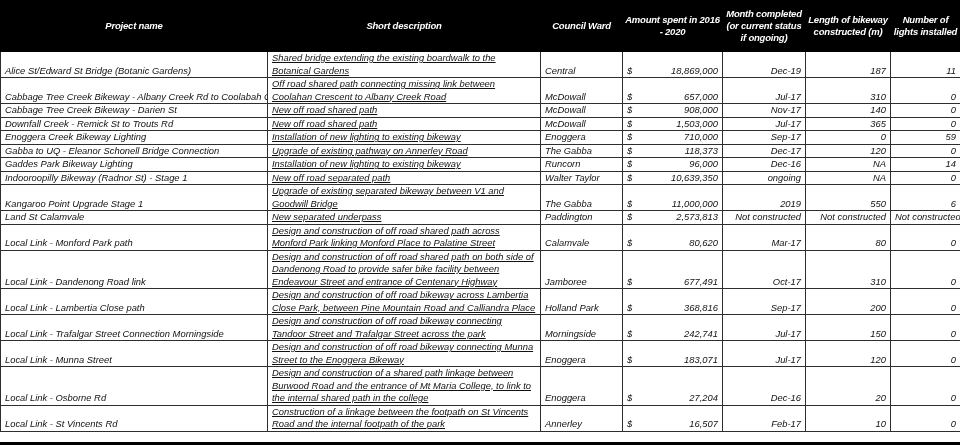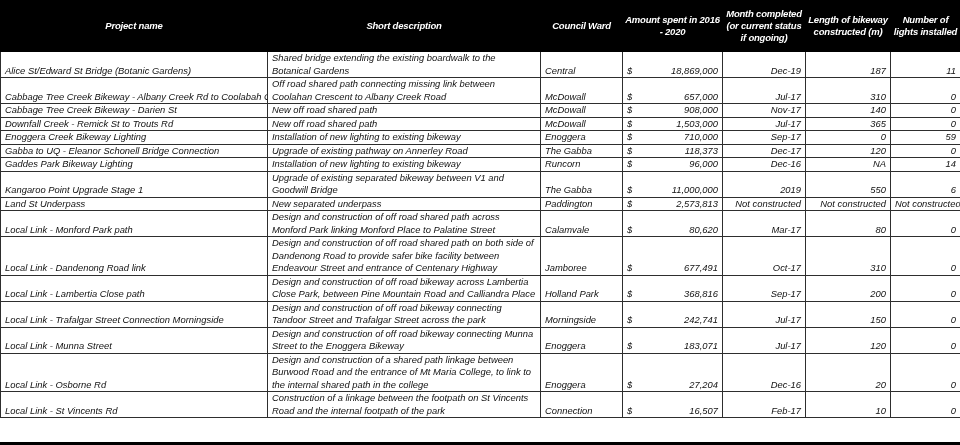--- a/index.html
+++ b/index.html
@@ -41,21 +41,21 @@
     border: 1px solid #2e2e2e;
     background: #ffffff;
     color: #111111;
     font-size: 9.4px;
     line-height: 12.5px;
     padding: 0 4px;
     vertical-align: bottom;
     overflow: hidden;
   }
   td.c-left  { text-align: left;  white-space: nowrap; }
-  td.c-wrap  { text-align: left;  white-space: normal; }
+  td.c-wrap  { text-align: left;  white-space: normal; text-decoration: underline; }
   td.c-right { text-align: right; white-space: nowrap; border-radius: 11px; }
   td.c-amount { white-space: nowrap; }
   .amount-wrap {
     display: flex;
     justify-content: space-between;
     align-items: flex-end;
   }
   .amount-wrap .cur { text-align: left; }
   .amount-wrap .val { text-align: center; }
   .bottom-bar {
@@ -183,35 +183,49 @@
             <span class="amount-wrap">
               <span class="cur">$</span>
               <span class="val">96,000</span>
             </span>
           </td>
           <td class="c-right">Dec-16</td>
           <td class="c-right">NA</td>
           <td class="c-right">14</td>
         </tr>
         <tr>
+          <td class="c-left">Indooroopilly Bikeway (Radnor St) - Stage 1</td>
+          <td class="c-wrap">New off road separated path</td>
+          <td class="c-left">Walter Taylor</td>
+          <td class="c-amount">
+            <span class="amount-wrap">
+              <span class="cur">$</span>
+              <span class="val">10,639,350</span>
+            </span>
+          </td>
+          <td class="c-right">ongoing</td>
+          <td class="c-right">NA</td>
+          <td class="c-right">0</td>
+        </tr>
+        <tr>
           <td class="c-left">Kangaroo Point Upgrade Stage 1</td>
           <td class="c-wrap">Upgrade of existing separated bikeway between V1  and Goodwill Bridge</td>
           <td class="c-left">The Gabba</td>
           <td class="c-amount">
             <span class="amount-wrap">
               <span class="cur">$</span>
               <span class="val">11,000,000</span>
             </span>
           </td>
           <td class="c-right">2019</td>
           <td class="c-right">550</td>
           <td class="c-right">6</td>
         </tr>
         <tr>
-          <td class="c-left">Land St Underpass</td>
+          <td class="c-left">Land St Calamvale</td>
           <td class="c-wrap">New separated underpass</td>
           <td class="c-left">Paddington</td>
           <td class="c-amount">
             <span class="amount-wrap">
               <span class="cur">$</span>
               <span class="val">2,573,813</span>
             </span>
           </td>
           <td class="c-right">Not constructed</td>
           <td class="c-right">Not constructed</td>
@@ -297,21 +311,21 @@
               <span class="val">27,204</span>
             </span>
           </td>
           <td class="c-right">Dec-16</td>
           <td class="c-right">20</td>
           <td class="c-right">0</td>
         </tr>
         <tr>
           <td class="c-left">Local Link - St Vincents Rd</td>
           <td class="c-wrap">Construction of a linkage between the footpath on St Vincents Road and the internal footpath of the park</td>
-          <td class="c-left">Connection</td>
+          <td class="c-left">Annerley</td>
           <td class="c-amount">
             <span class="amount-wrap">
               <span class="cur">$</span>
               <span class="val">16,507</span>
             </span>
           </td>
           <td class="c-right">Feb-17</td>
           <td class="c-right">10</td>
           <td class="c-right">0</td>
         </tr>

